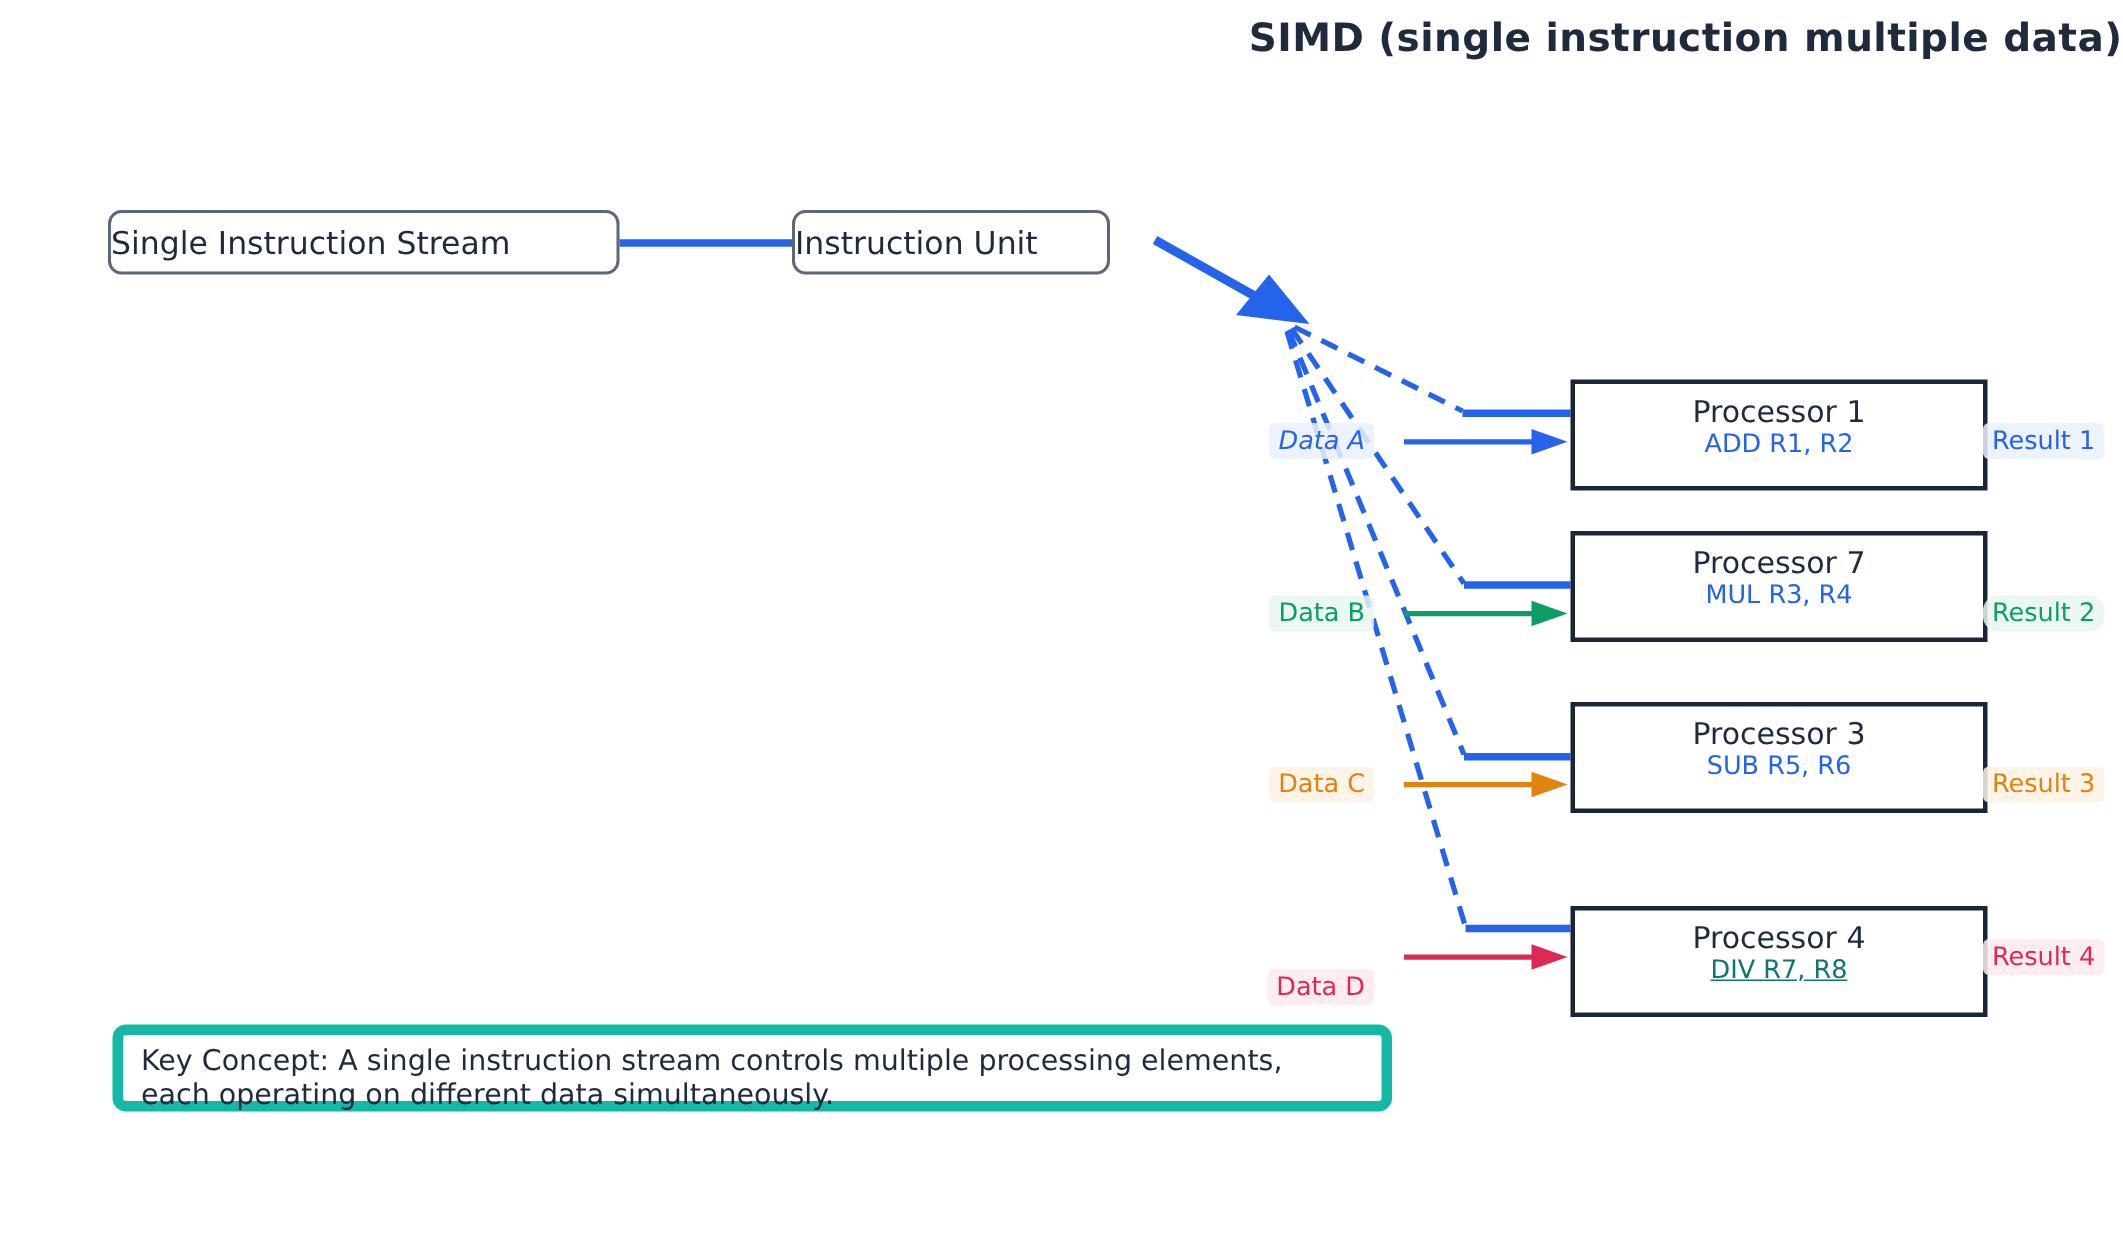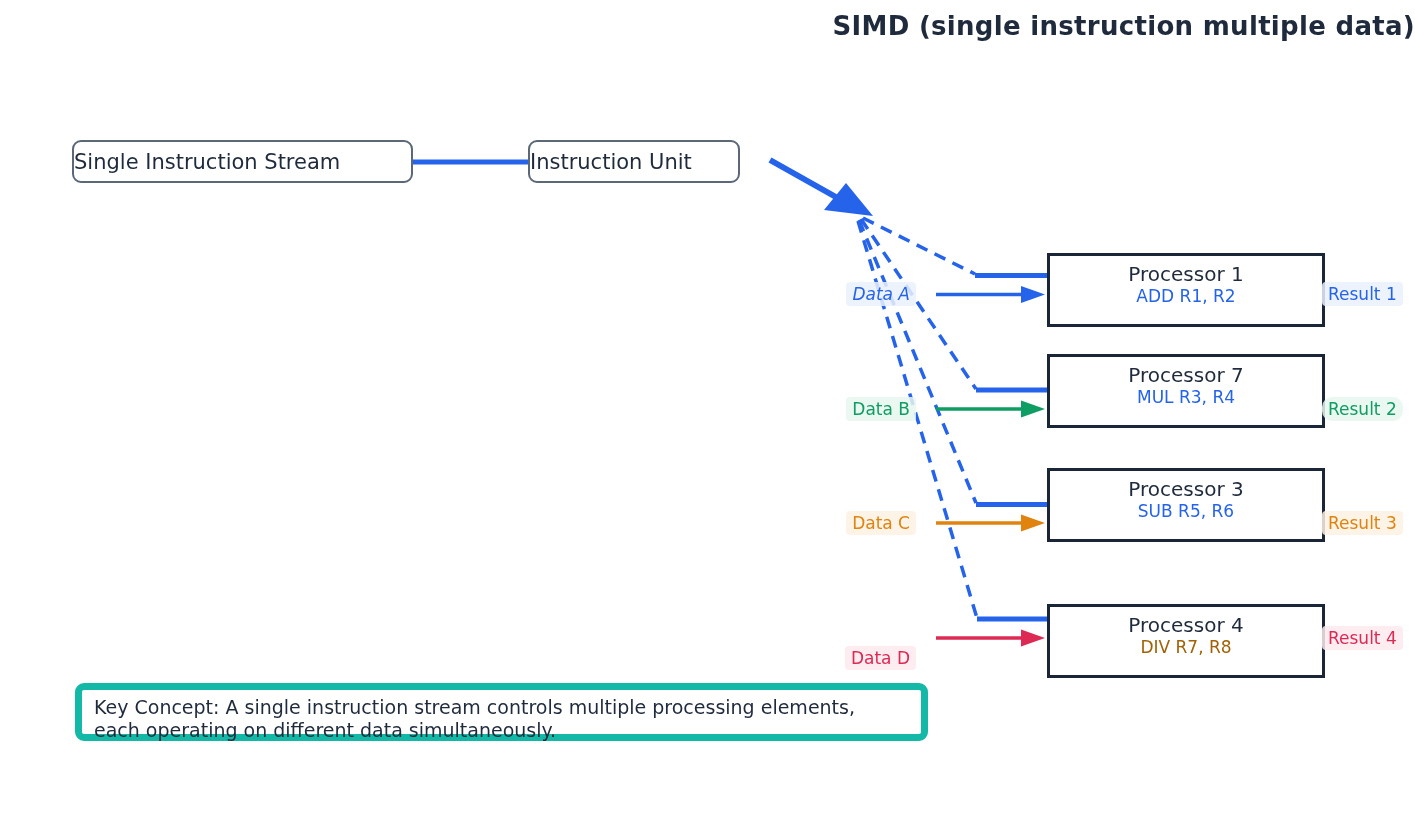--- a/index.html
+++ b/index.html
@@ -129,21 +129,21 @@
   <div class="pbox" style="top:353.5px;">
     <div class="pname">Processor 7</div>
     <div class="pinstr" style="color: rgb(37, 99, 235);">MUL R3, R4</div>
   </div>
   <div class="pbox" style="top:468px;">
     <div class="pname">Processor 3</div>
     <div class="pinstr" style="color: rgb(37, 99, 235);">SUB R5, R6</div>
   </div>
   <div class="pbox" style="top:604px;">
     <div class="pname">Processor 4</div>
-    <div class="pinstr" style="color: #a16207;">DIV R7, R8</div>
+    <div class="pinstr" style="color: #0f766e; text-decoration: underline;">DIV R7, R8</div>
   </div>
 
   <div class="flabel" style="right: 499px; top: 294px; color: rgb(37, 99, 235); background-color: rgba(234, 241, 253, 0.85); font-style: italic;">Data A</div>
   <div class="flabel" style="right: 499px; top: 409px; color: rgb(14, 157, 99); background-color: rgba(231, 246, 239, 0.85); text-align: right;">Data B</div>
   <div class="flabel" style="right: 499px; top: 523px; color: rgb(224, 131, 15); background-color: rgba(253, 242, 227, 0.85);">Data C</div>
   <div class="flabel" style="right: 499px; top: 638px; color: rgb(221, 42, 85); background-color: rgba(253, 234, 239, 0.85); margin-top: 20px;">Data D</div>
 
   <div class="flabel" style="left: 1322px; top: 294px; color: rgb(37, 99, 235); background-color: rgba(234, 241, 253, 0.85);">Result 1</div>
   <div class="flabel" style="left: 1322px; top: 409px; color: rgb(14, 157, 99); background-color: rgba(231, 246, 239, 0.85); border-radius: 10px;">Result 2</div>
   <div class="flabel" style="left: 1322px; top: 523px; color: rgb(224, 131, 15); background-color: rgba(253, 242, 227, 0.85);">Result 3</div>

